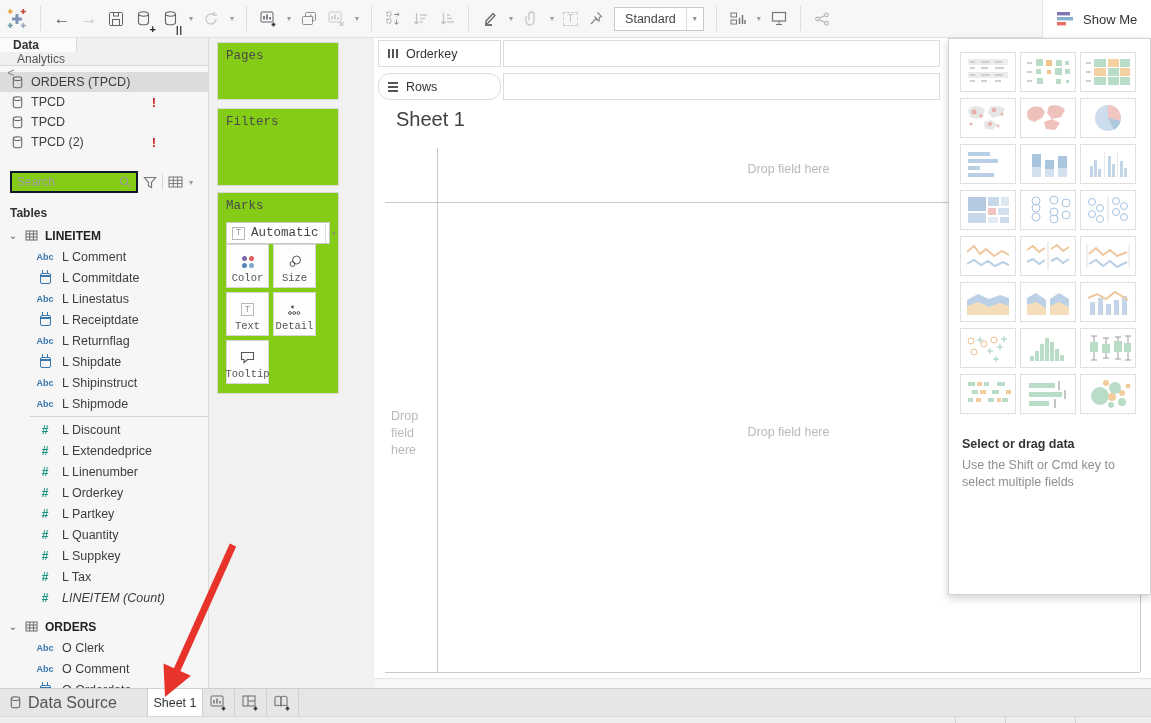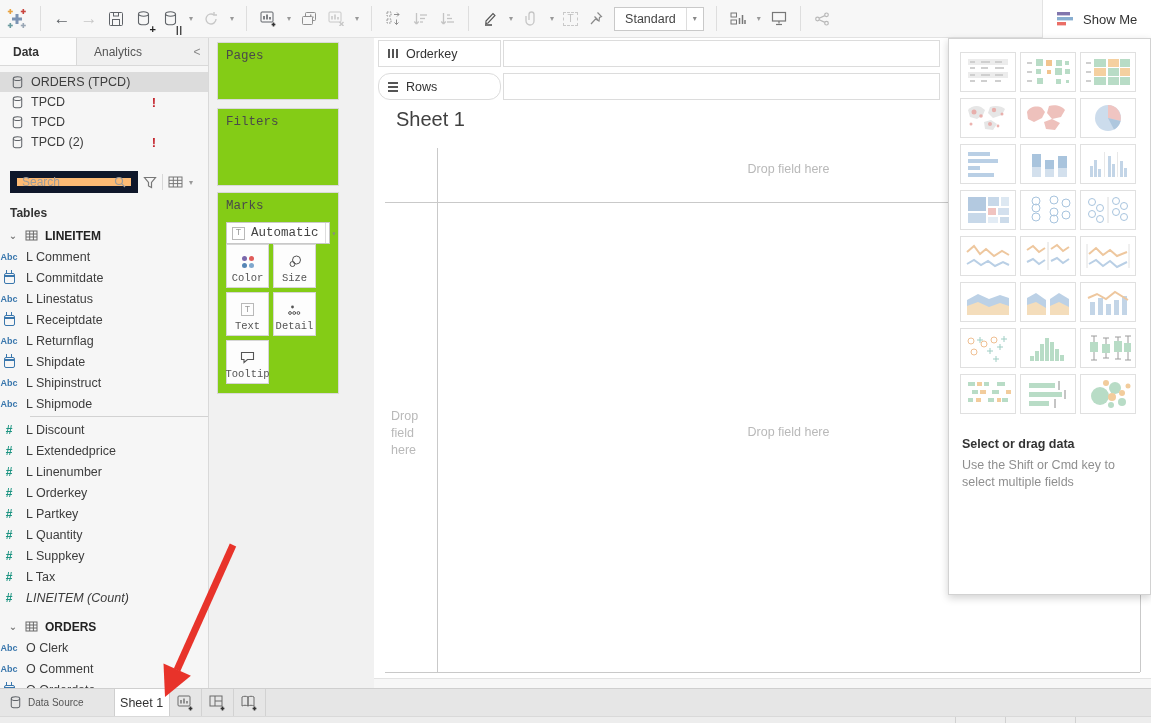--- a/index.html
+++ b/index.html
@@ -25,41 +25,41 @@
   .dbrel { position:relative; }
   .dbplus { position:absolute; right:-4px; bottom:-2px; font-weight:bold; font-size:11px; color:#222; }
   .dbpause { position:absolute; right:-4px; bottom:-2px; font-weight:bold; font-size:9px; color:#222; letter-spacing:1px; }
   .showme-btn { position:absolute; right:0; top:0; width:109px; height:38px; background:#fff;
                 border-left:1px solid #e3e3e3; display:flex; align-items:center; gap:8px;
                 padding-left:12px; font-size:13px; color:#333; }
 
   
   .sidebar { position:absolute; left:0; top:38px; width:209px; height:650px; background:#f6f6f6;
              border-right:1px solid #d9d9d9; overflow:hidden; }
-  .side-tabs { height:28px; display:flex; align-items:stretch; background:#f0f0f0; border-bottom:1px solid #d9d9d9; }
+  .side-tabs { height:28px; display:flex; align-items:stretch; background:#f0f0f0; border-bottom:1px solid #d9d9d9;flex-direction:column; }
   .tab-data { width:77px; background:#fbfbfb; font-weight:bold; display:flex; align-items:center;
               padding-left:13px; border-right:1px solid #d9d9d9; }
   .tab-analytics { flex:1; color:#555; display:flex; align-items:center; padding-left:17px; }
   .collapse-btn { width:22px; display:flex; align-items:center; justify-content:center; color:#8a8a8a; }
   .ds-list { margin-top:6px; }
   .ds-row { height:20px; display:flex; align-items:center; gap:8px; padding-left:12px; }
   .ds-row.selected { background:#dcdcdc; }
   .warn { margin-left:auto; margin-right:52px; color:#c4262e; font-weight:bold; font-size:13px; }
   .search-row { margin:19px 0 0 10px; display:flex; align-items:center; gap:5px; }
-  .search-box { width:128px; height:22px; border:7px solid #0f172a; background:#fdba74; display:flex;
+  .search-box { width:128px; height:22px; border:2px solid #0f172a; background:#84cc16; display:flex;
                 align-items:center; padding:0 5px; }
   .search-box input { border:none; outline:none; flex:1; width:80px; font-size:12px; color:#555;
                       font-family:inherit; background:transparent; }
   .search-box input::placeholder { color:#9d9d9d; }
   .vsep { width:1px; height:16px; background:#d8d8d8; }
   .tables-label { margin:13px 0 0 10px; font-weight:bold; color:#333; }
   .tree { margin-top:5px; }
   .tbl-header { height:21px; display:flex; align-items:center; gap:7px; padding-left:8px; font-weight:bold; color:#222; }
   .chev { color:#777; font-size:10px; width:10px; text-align:center; }
-  .field-row { height:21px; display:flex; align-items:center; gap:8px; }
+  .field-row { height:21px; display:flex; align-items:center; gap:8px; padding-left:36px; }
   .flabel { font-size:12.5px; color:#3d3d3d; white-space:nowrap; }
   .italic { font-style:italic; }
   .ficon { width:18px; display:flex; justify-content:center; align-items:center; }
   .abc { color:#3a77ad; font-size:9px; font-weight:600; }
   .num { color:#1d9482; font-size:12px; font-weight:600; }
   .date-ic { width:11px; height:11px; border:1.5px solid #3a77ad; border-radius:2px; position:relative; margin-top:2px; }
   .date-ic::before { content:""; position:absolute; top:-4px; left:1px; width:1.5px; height:3px;
                      background:#3a77ad; box-shadow:5px 0 0 #3a77ad; }
   .date-ic::after { content:""; position:absolute; top:1px; left:0; right:0; height:1.5px; background:#3a77ad; }
   .fdivider { height:1px; background:#d2d2d2; margin:2px 0 2px 30px; }
@@ -107,21 +107,21 @@
                 grid-auto-rows:40px; gap:6px 4px; }
   .thumb { border:1px solid #e0e0e0; background:#fff; display:flex; align-items:center; justify-content:center; }
   .sel-title { position:absolute; left:13px; top:398px; font-weight:bold; font-size:12.5px; color:#333; }
   .sel-hint { position:absolute; left:13px; top:418px; width:172px; color:#8f8f8f; font-size:12.5px; line-height:17px; }
 
   
   .scrollstrip { position:absolute; left:374px; top:678px; width:777px; height:10px; background:#f7f7f7;
                  border-top:1px solid #e3e3e3; }
   .tabbar { position:absolute; left:0; top:688px; width:1151px; height:28px; background:#e6e6e6;
             border-top:1px solid #cfcfcf; display:flex; align-items:stretch; z-index:6; }
-  .tab-datasource { display:flex; align-items:center; gap:7px; padding:0 16px 0 10px; color:#555; font-size:10px; }
+  .tab-datasource { display:flex; align-items:center; gap:7px; padding:0 16px 0 10px; color:#555; font-size:16px; }
   .tab-sheet1 { width:56px; margin-left:14px; background:#fff; border-left:1px solid #cfcfcf;
                 border-right:1px solid #cfcfcf; display:flex; align-items:center; justify-content:center;
                 color:#333; font-size:12.5px; }
   .tab-iconbtn { width:32px; display:flex; align-items:center; justify-content:center; border-right:1px solid #d2d2d2; }
   .statusbar { position:absolute; left:0; top:716px; width:1151px; height:7px; background:#ededed;
                border-top:1px solid #d9d9d9; }
   .statusbar i { position:absolute; top:0; width:1px; height:7px; background:#d0d0d0; }
 
   .arrow-overlay { position:absolute; left:120px; top:530px; width:150px; height:180px; z-index:10;
                    pointer-events:none; }

